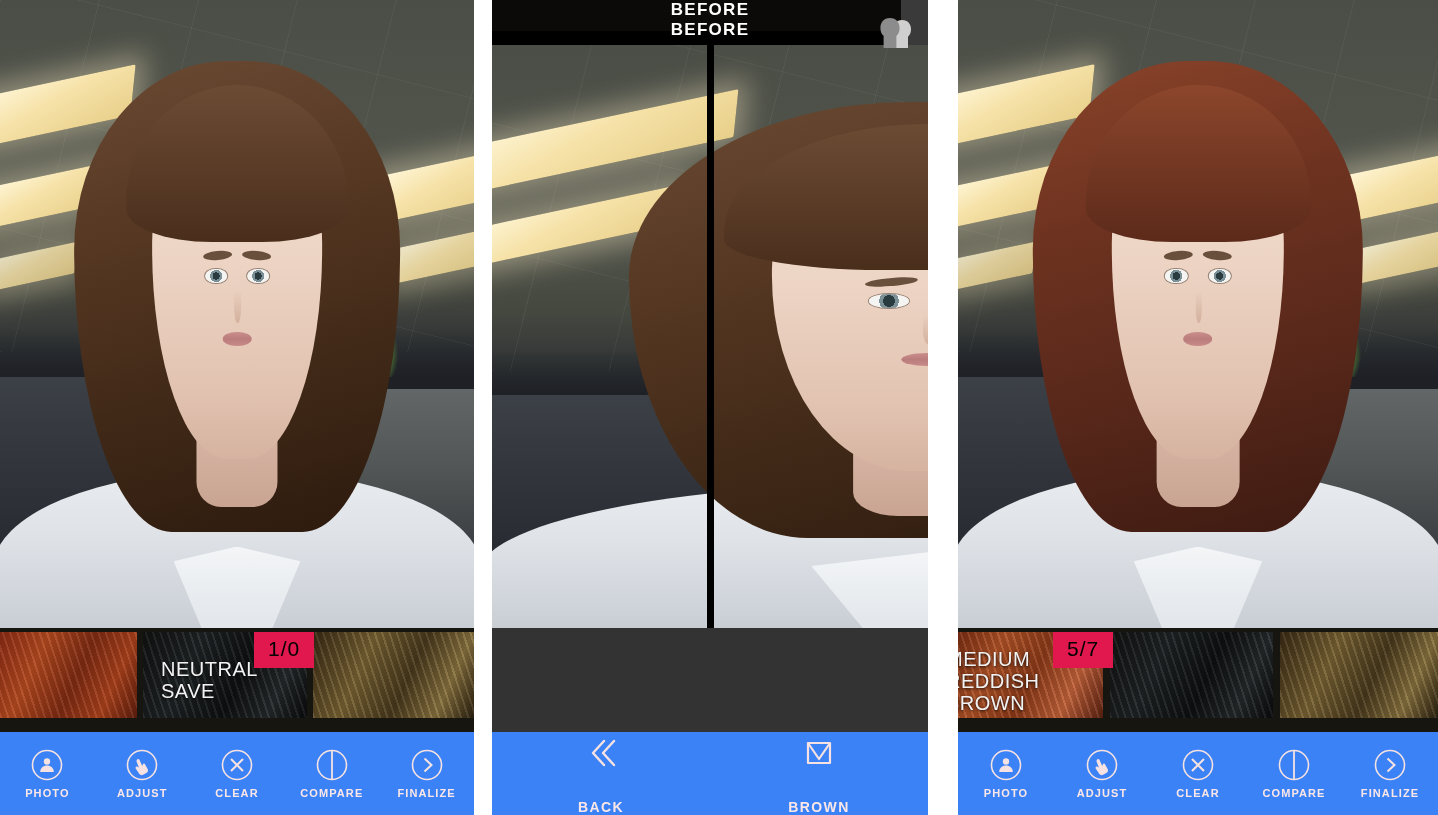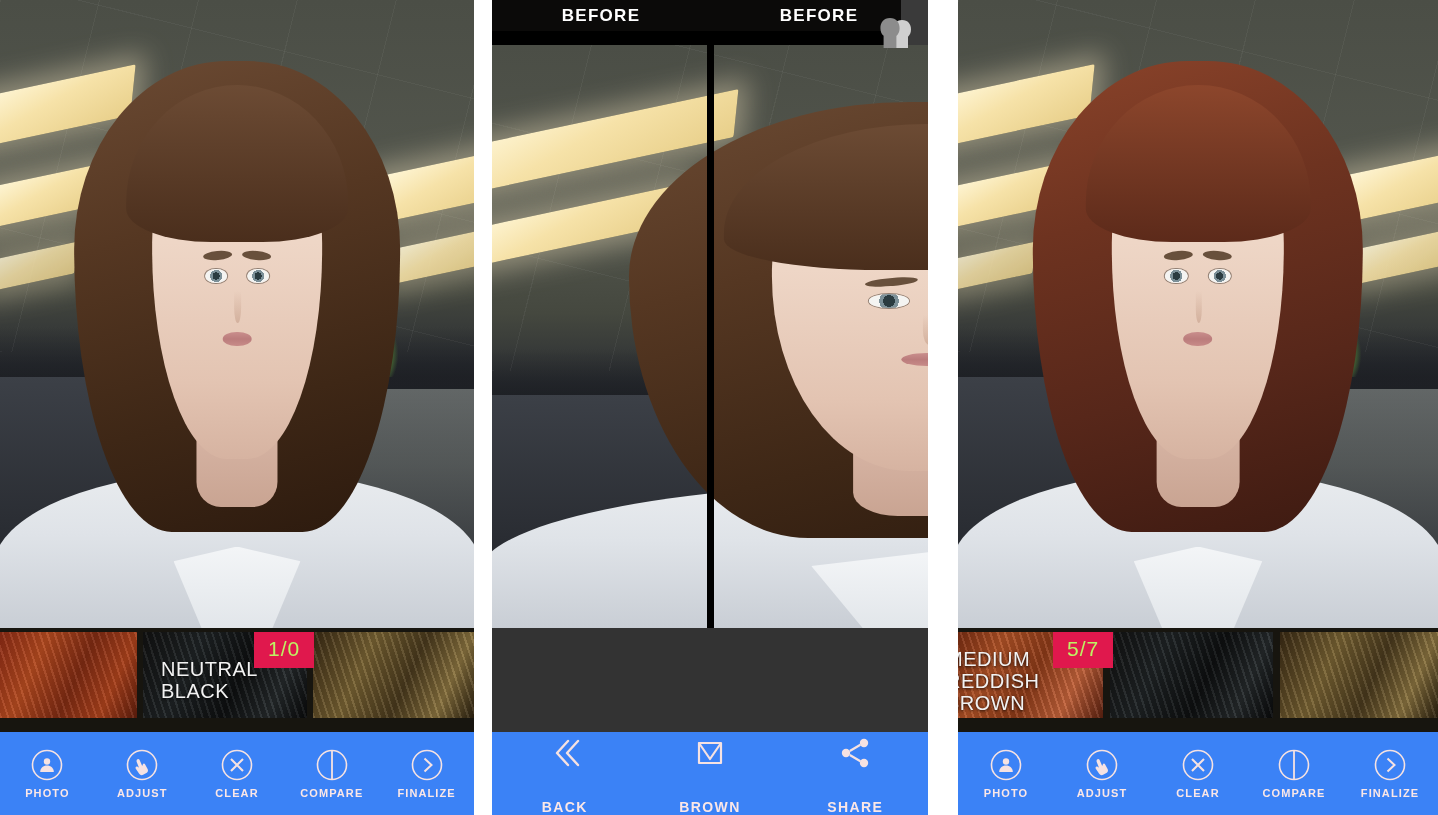--- a/index.html
+++ b/index.html
@@ -133,21 +133,21 @@
       repeating-linear-gradient(72deg, rgba(255,255,255,0.08) 0 2px, rgba(0,0,0,0.12) 2px 7px),
       linear-gradient(115deg,#7a2d12 0%, #b05226 26%, #8c3a18 52%, #c2623a 76%, #5c2110 100%); }
   .sw-label {
     position:absolute; left:18px; top:26px; z-index:3;
     color:#f2f2f2; font-size:20px; line-height:22px; letter-spacing:.5px;
     text-shadow:0 1px 3px rgba(0,0,0,.85); font-weight:400; white-space:pre-line;
   }
   .sw-label.clipped { left:-12px; top:16px; }
   .sw-badge {
     position:absolute; z-index:4; top:4px;
-    background:#e0184d; color:#bef264; font-size:21px; letter-spacing:1px;
+    background:#e0184d; color:#000000; font-size:21px; letter-spacing:1px;
     padding:4px 14px 6px 14px; line-height:26px;
   }
 
   
   .toolbar {
     position:absolute; left:0; bottom:0; width:100%; height:83px;
     background:#3b82f6;
     display:flex; align-items:center; justify-content:space-around;
   }
   .tb-item { display:flex; flex-direction:column; align-items:center; gap:5px; cursor:pointer; width:19%; }
@@ -158,21 +158,21 @@
   .toolbar.wide { justify-content:space-around; }
   .toolbar.wide .tb-item { width:30%; }
   .toolbar.wide .tb-ico { width:46px; height:42px; }
   .toolbar.wide .tb-ico svg { width:46px; height:42px; }
   .toolbar.wide .tb-label { font-size:14px; letter-spacing:1.4px; margin-top:20px; }
 
   
   #panel-mid .photo-stage { top:45px; height:583px; }
   .ba-header {
     position:absolute; left:0; top:0; width:100%; height:31px;
-    background:#0b0a09; display:flex; z-index:6;
+    background:#0b0a09; display:flex; z-index:6;flex-direction:column;
   }
   .ba-header .half {
     flex:1; display:flex; align-items:center; justify-content:center;
     color:#ffffff; font-size:17px; font-weight:bold; letter-spacing:1.3px;
   }
   .ba-divider { position:absolute; left:50%; margin-left:-3px; top:45px; width:7px; height:583px; background:#000; z-index:5; }
   .compare-toggle { position:absolute; right:8px; top:12px; width:48px; height:44px; z-index:7; }
   .mid-gray { position:absolute; left:0; top:628px; width:100%; height:104px; background:#333333; }
   .mid-right-shade { position:absolute; right:0; top:0; width:27px; height:45px; background:#3a3a3a; z-index:7; }
 
@@ -215,21 +215,21 @@
       </div>
     </div>
 
     <div class="swatch-strip">
       <div class="swatch" style="left:0px;width:137px;">
         <div class="sw-tex tex-auburn"></div>
       </div>
       <div class="swatch" style="left:143px;width:164px;">
         <div class="sw-tex tex-black"></div>
         <div class="sw-label">NEUTRAL
-BLACK</div>
+SAVE</div>
       </div>
       <div class="sw-badge" style="left:254px;">1/0</div>
       <div class="swatch" style="left:313px;width:161px;">
         <div class="sw-tex tex-brown"></div>
       </div>
     </div>
 
     <div class="toolbar">
       <div class="tb-item">
         <span class="tb-ico">
@@ -361,31 +361,20 @@
         <span class="tb-label">BACK</span>
       </div>
       <div class="tb-item">
         <span class="tb-ico">
           <svg viewBox="0 0 46 42">
               <path d="M12 11 H34 L23 27 Z" fill="none" stroke="#f6e2e2" stroke-width="2.2" stroke-linejoin="round"></path>
               <path d="M12 11 V31 H34 V11" fill="none" stroke="#f6e2e2" stroke-width="2.2" stroke-linejoin="round"></path>
             </svg>
         </span>
         <span class="tb-label">BROWN</span>
-      </div>
-      <div class="tb-item">
-        <span class="tb-ico">
-          <svg viewBox="0 0 46 42">
-              <circle cx="32" cy="11" r="4.2" fill="#f6e2e2"></circle>
-              <circle cx="14" cy="21" r="4.2" fill="#f6e2e2"></circle>
-              <circle cx="32" cy="31" r="4.2" fill="#f6e2e2"></circle>
-              <path d="M17.8 19 L28.4 12.8 M17.8 23 L28.4 29.2" stroke="#f6e2e2" stroke-width="2.2"></path>
-            </svg>
-        </span>
-        <span class="tb-label">SHARE</span>
       </div>
     </div>
   </div>
 
   <div class="panel" id="panel-right">
 
     <div class="photo-stage">
       <div class="office">
         <div class="ceiling-grid"></div>
         <div class="light l1"></div>

